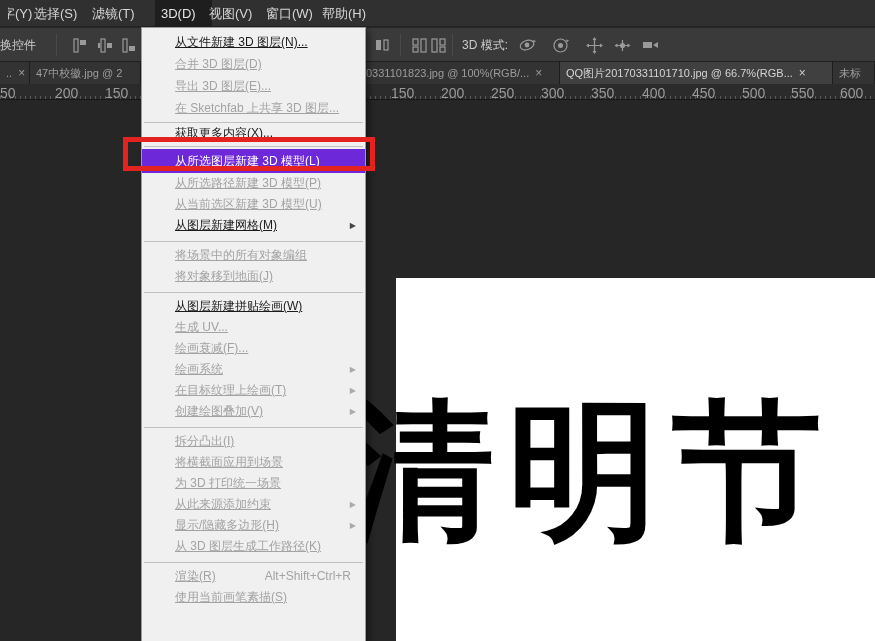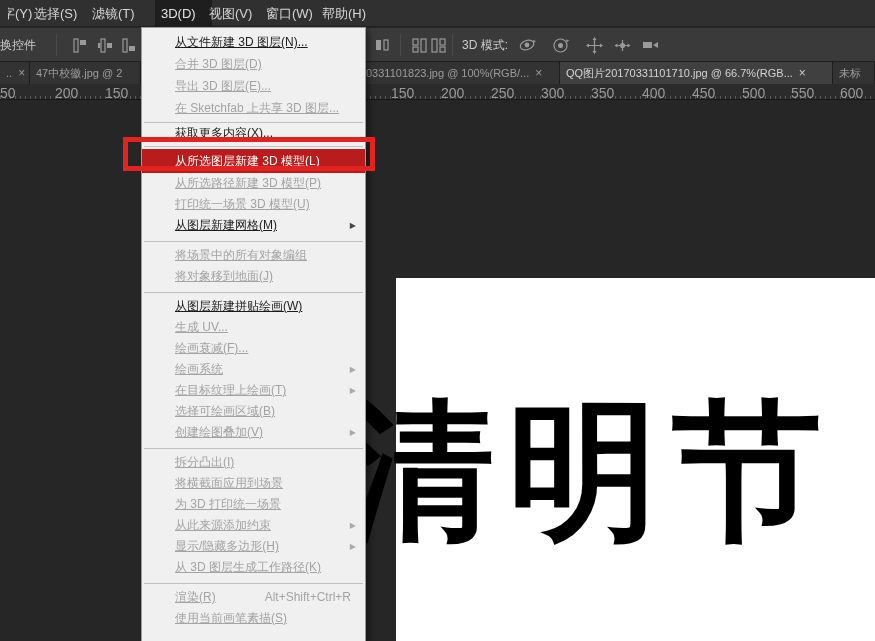--- a/index.html
+++ b/index.html
@@ -53,21 +53,21 @@
   
   #menu { position:absolute; left:141px; top:27px; width:225px; height:614px;
           background:#f0f0f0; border:1px solid #9b9b9b; border-bottom:none;
           box-shadow:3px 3px 6px rgba(0,0,0,.45); z-index:40; padding-top:3px;
           overflow:hidden; }
   .mi { position:relative; height:21px; line-height:21px; padding-left:33px;
         font-size:12px; color:#1b1b1b; white-space:nowrap;text-decoration:underline; }
   .mi.h22 { height:22px; line-height:22px; }
   .mi.h19 { height:19px; line-height:19px; }
   .mi.dis { color:#a3a3a3; }
-  .mi.sel { height:24px; line-height:24px; background:#b91c1c; color:#ffffff; }
+  .mi.sel { height:24px; line-height:24px; background:#6d28d9; color:#ffffff; }
   .mi .arr { position:absolute; right:9px; top:0; font-size:8px; color:#444; }
   .mi.dis .arr { color:#aaaaaa; }
   .mi .sc { position:absolute; right:14px; top:0; font-size:12px; }
   .msep { height:5px; position:relative; }
   .msep.h6 { height:6px; } .msep.h9 { height:9px; }
   .msep::after { content:""; position:absolute; left:2px; right:2px; top:50%;
                  height:1px; background:#c0c0c0; }
 
   
   #red-box { position:absolute; left:123px; top:137px; width:252px; height:34px;
@@ -212,32 +212,31 @@
 <div id="menu">
   <div class="mi h22">从文件新建 3D 图层(N)...</div>
   <div class="mi h22 dis">合并 3D 图层(D)</div>
   <div class="mi h22 dis">导出 3D 图层(E)...</div>
   <div class="mi h22 dis">在 Sketchfab 上共享 3D 图层...</div>
   <div class="msep"></div>
   <div class="mi h19">获取更多内容(X)...</div>
   <div class="msep h6"></div>
   <div class="mi sel">从所选图层新建 3D 模型(L)</div>
   <div class="mi dis">从所选路径新建 3D 模型(P)</div>
-  <div class="mi dis">打印统一场景 3D 模型(U)</div>
+  <div class="mi dis">从当前选区新建 3D 模型(U)</div>
   <div class="mi"><span>从图层新建网格(M)</span><span class="arr">▶</span></div>
   <div class="msep h9"></div>
   <div class="mi dis">将场景中的所有对象编组</div>
   <div class="mi dis">将对象移到地面(J)</div>
   <div class="msep h9"></div>
   <div class="mi">从图层新建拼贴绘画(W)</div>
   <div class="mi dis">生成 UV...</div>
   <div class="mi dis">绘画衰减(F)...</div>
   <div class="mi dis"><span>绘画系统</span><span class="arr">▶</span></div>
   <div class="mi dis"><span>在目标纹理上绘画(T)</span><span class="arr">▶</span></div>
-  <div class="mi dis">选择可绘画区域(B)</div>
   <div class="mi dis"><span>创建绘图叠加(V)</span><span class="arr">▶</span></div>
   <div class="msep h9"></div>
   <div class="mi dis">拆分凸出(I)</div>
   <div class="mi dis">将横截面应用到场景</div>
   <div class="mi dis">为 3D 打印统一场景</div>
   <div class="mi dis"><span>从此来源添加约束</span><span class="arr">▶</span></div>
   <div class="mi dis"><span>显示/隐藏多边形(H)</span><span class="arr">▶</span></div>
   <div class="mi dis">从 3D 图层生成工作路径(K)</div>
   <div class="msep h9"></div>
   <div class="mi dis"><span>渲染(R)</span><span class="sc">Alt+Shift+Ctrl+R</span></div>

